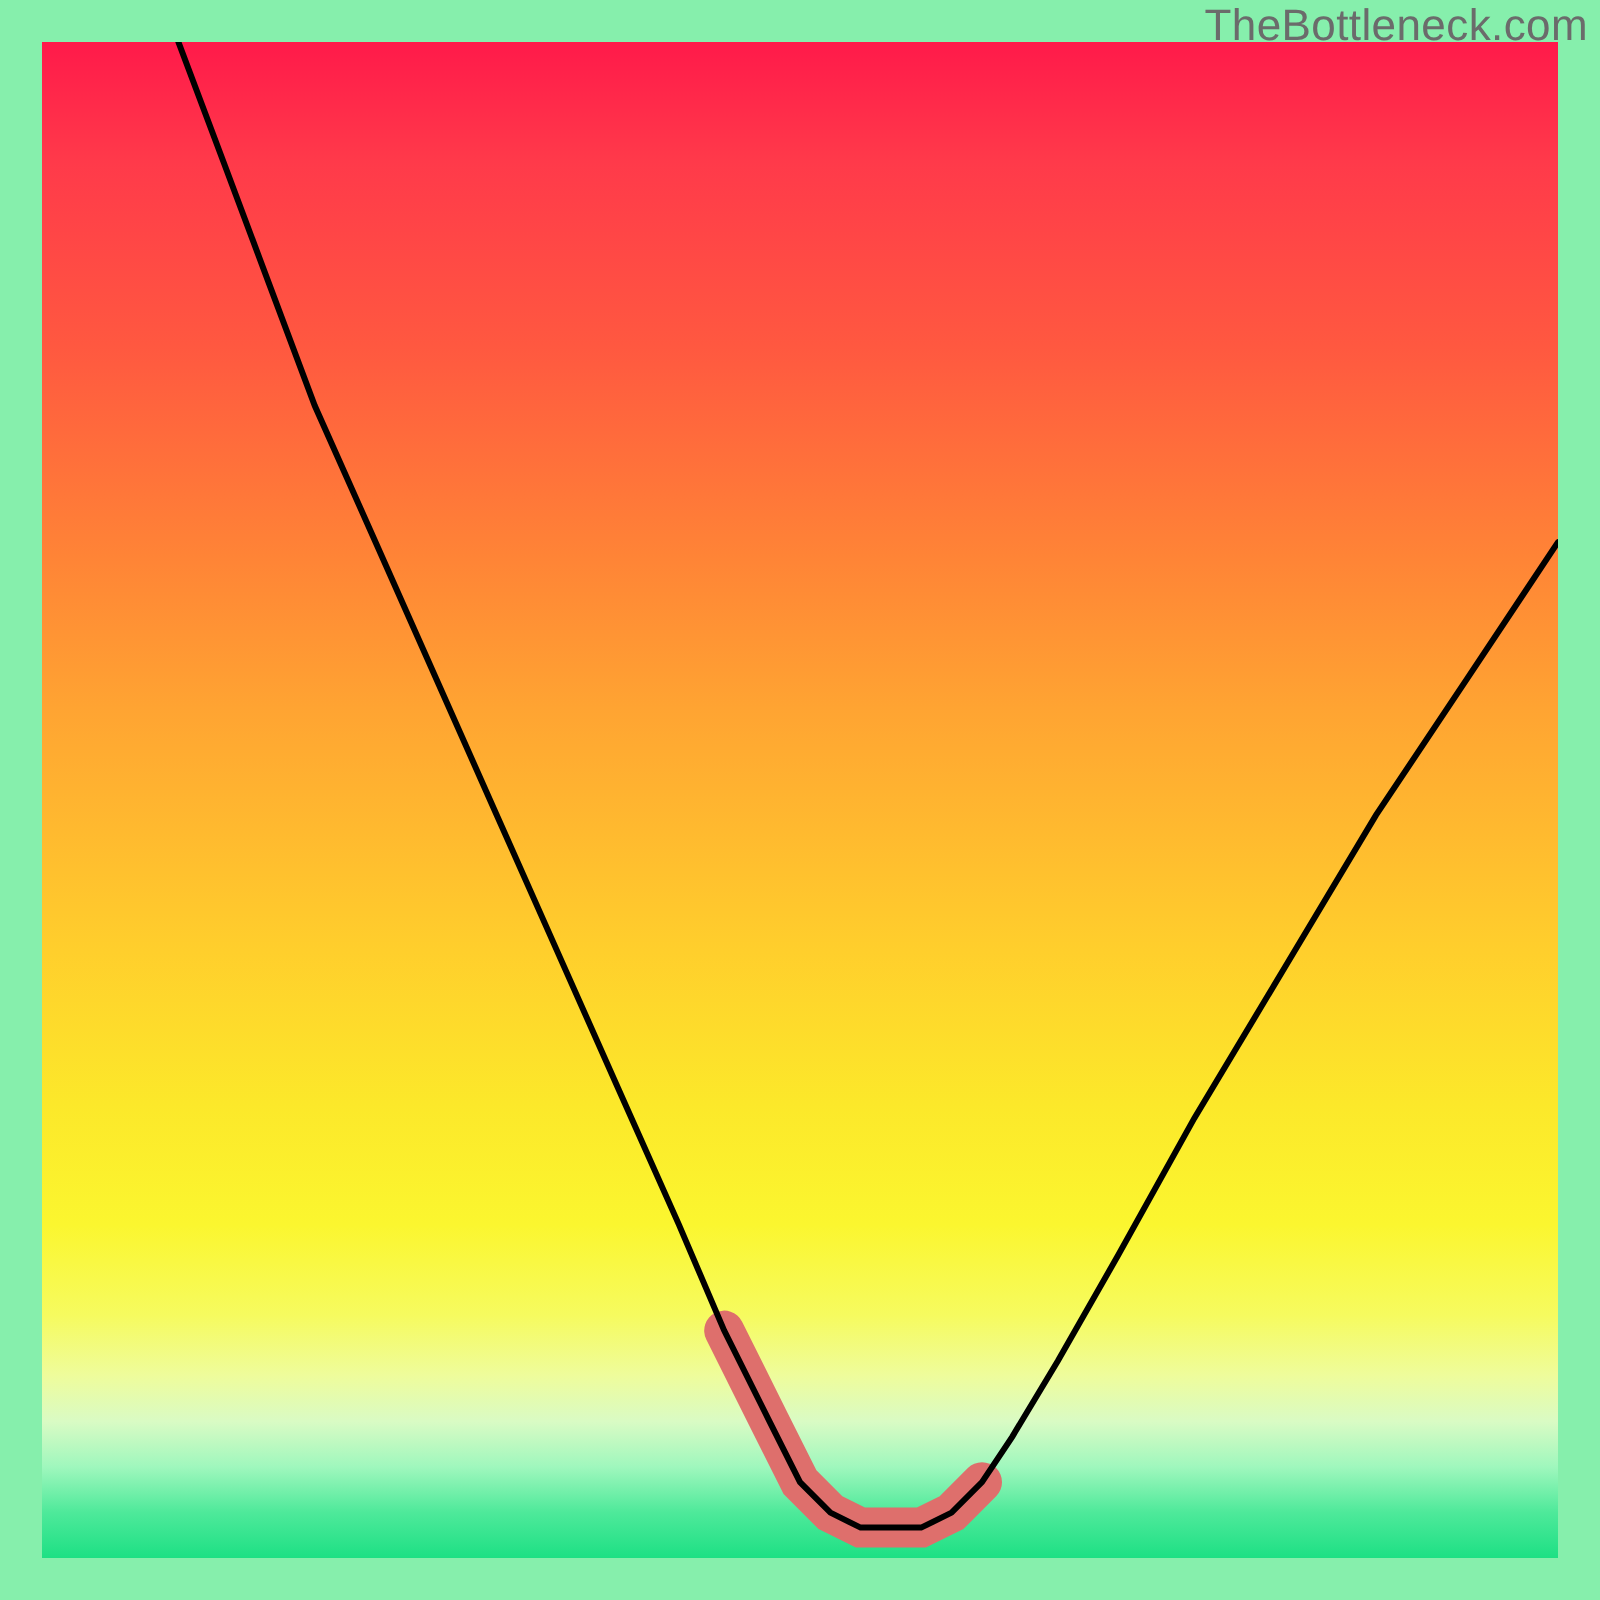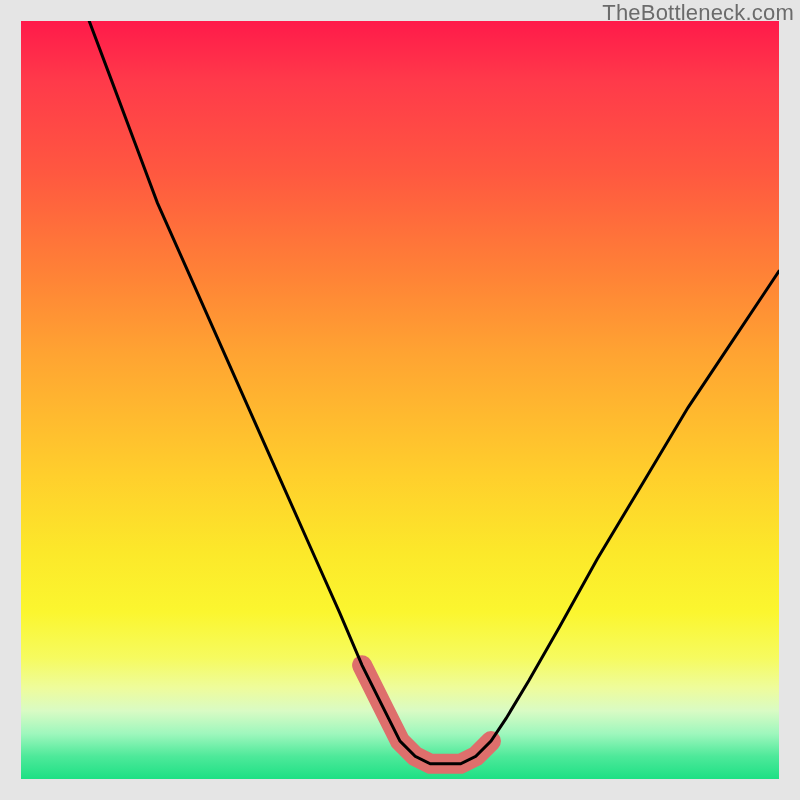--- a/index.html
+++ b/index.html
@@ -8,21 +8,21 @@
     width: 800px;
     height: 800px;
     overflow: hidden;
     background: #000;
     font-family: Arial, Helvetica, sans-serif;
   }
   .frame {
     position: relative;
     width: 800px;
     height: 800px;
-    background: #e5e5e5;
+    background: #86efac;
   }
   .plot {
     position: absolute;
     left: 21px;
     top: 21px;
     width: 758px;
     height: 758px;
     
     background: linear-gradient(to bottom,
       #ff1a4a 0%,

